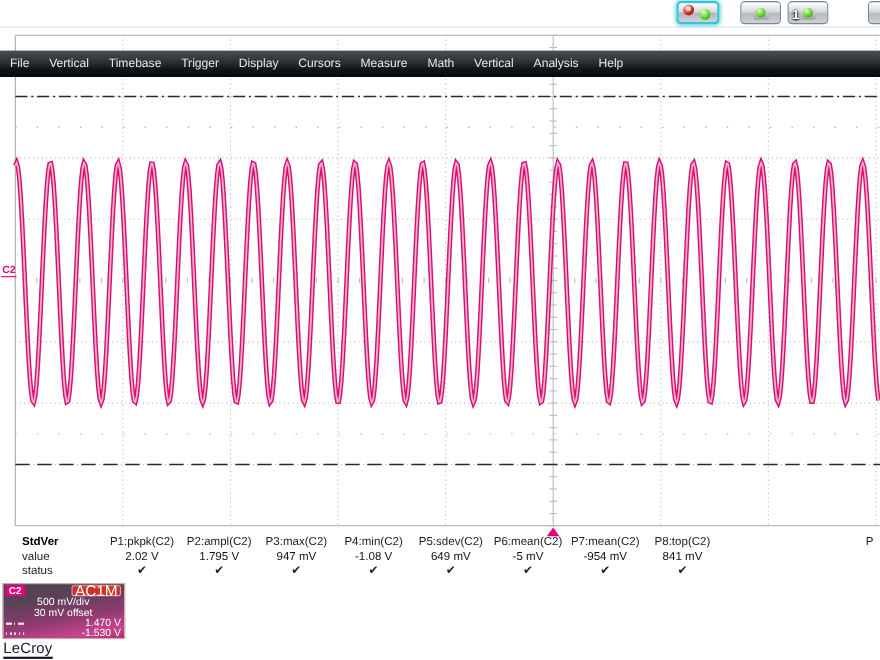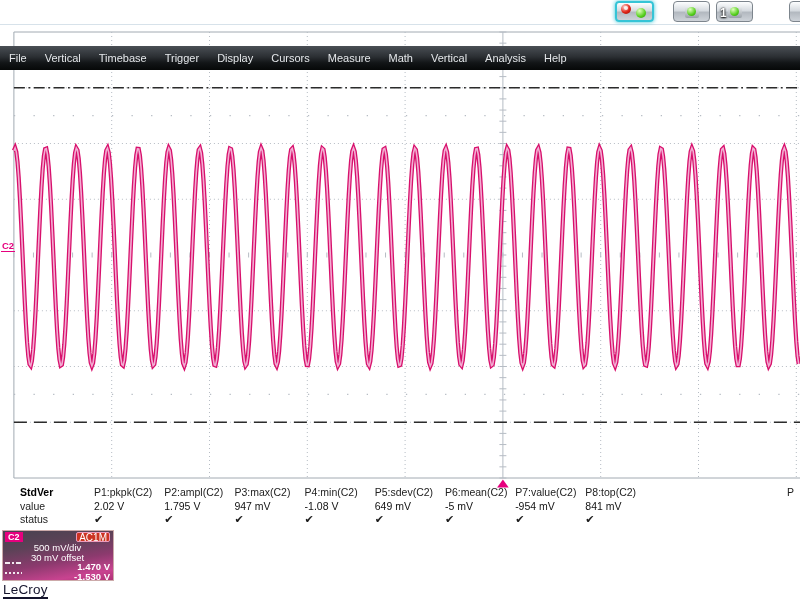--- a/index.html
+++ b/index.html
@@ -40,39 +40,39 @@
   .chan-edge-marker { position:absolute; left:1px; top:240px; z-index:2;
                       color:#e6007e; font-size:9.5px; font-weight:bold;
                       border-bottom:1.5px solid #e6007e; padding:0 1px; }
 
   
   .measure { position:absolute; left:12px; top:486px; width:800px; display:grid;
              grid-template-columns:82px repeat(10, 70.2px); z-index:2;
              font-size:10.5px; color:#111; }
   .mlabels div { height:13.5px; line-height:13.5px; padding-left:8px; color:#222; }
   .mlabels .mcorner { font-weight:bold; color:#000; }
-  .mcol div { height:13.5px; line-height:13.5px; text-align:left; white-space:nowrap; }
+  .mcol div { height:13.5px; line-height:13.5px; text-align:center; white-space:nowrap; }
   .mhead { color:#222; }
   .mstat { color:#1c1c1c; font-size:11px; }
   .mclip { position:absolute; left:787px; top:486px; width:13px; height:13.5px;
            line-height:13.5px; overflow:hidden; font-size:10.5px; color:#222; z-index:2; }
 
   
   .chanbox { position:absolute; left:2px; top:530px; width:112px; height:51px; z-index:3;
              background:linear-gradient(170deg, #484250 0%, #5c4257 30%, #8c3a6e 60%, #c84390 85%, #b03277 100%);
              border:1px solid #caa; color:#ffffff; font-size:9.5px; line-height:10px;
              padding:1px 3px 1px 2px; }
   .chan-toprow { display:flex; justify-content:space-between; height:11px; }
   .chan-id { background:#e6007e; color:#fff; font-weight:bold; font-size:9px;
              padding:0 3px; height:10px; line-height:10px; }
-  .chan-coupling { background:#c32; border:1px solid #e9b; color:#fff; font-size:10px;
+  .chan-coupling { background:#c32; border:1px solid #e9b; color:#fff; font-size:14px;
                    padding:0 2px; height:10px; line-height:9px; border-radius:2px; }
   .chan-row { text-align:center; height:9.5px; line-height:9.5px; }
-  .chan-cursor-row { display:flex; justify-content:space-between; align-items:flex-start;
-                     height:9.5px;font-weight:bold; }
+  .chan-cursor-row { display:flex; justify-content:space-between; align-items:center;
+                     height:9.5px; }
   .ic-dashdot { width:17px; height:2px;
       background:repeating-linear-gradient(90deg, #f2e9f0 0 5.5px, rgba(0,0,0,0) 5.5px 7.5px,
                  #f2e9f0 7.5px 9px, rgba(0,0,0,0) 9px 11px); }
   .ic-dotted { width:17px; height:2px;
       background:repeating-linear-gradient(90deg, #f2e9f0 0 1.6px, rgba(0,0,0,0) 1.6px 4px); }
 
   
   .logo { position:absolute; left:3px; top:582px; z-index:3;
           font-size:13.5px; font-weight:normal; color:#14142c; letter-spacing:0.2px;
           border-bottom:2px solid #14142c; padding-bottom:0px; display:inline-block; }
@@ -250,21 +250,21 @@
     <div class="mhead">P5:sdev(C2)</div>
     <div class="mval">649 mV</div>
     <div class="mstat">✔</div>
   </div>
   <div class="mcol">
     <div class="mhead">P6:mean(C2)</div>
     <div class="mval">-5 mV</div>
     <div class="mstat">✔</div>
   </div>
   <div class="mcol">
-    <div class="mhead">P7:value(C2)</div>
+    <div class="mhead">P7:mean(C2)</div>
     <div class="mval">-954 mV</div>
     <div class="mstat">✔</div>
   </div>
   <div class="mcol">
     <div class="mhead">P8:top(C2)</div>
     <div class="mval">841 mV</div>
     <div class="mstat">✔</div>
   </div>
 </div>
 <div class="mclip">P</div>

